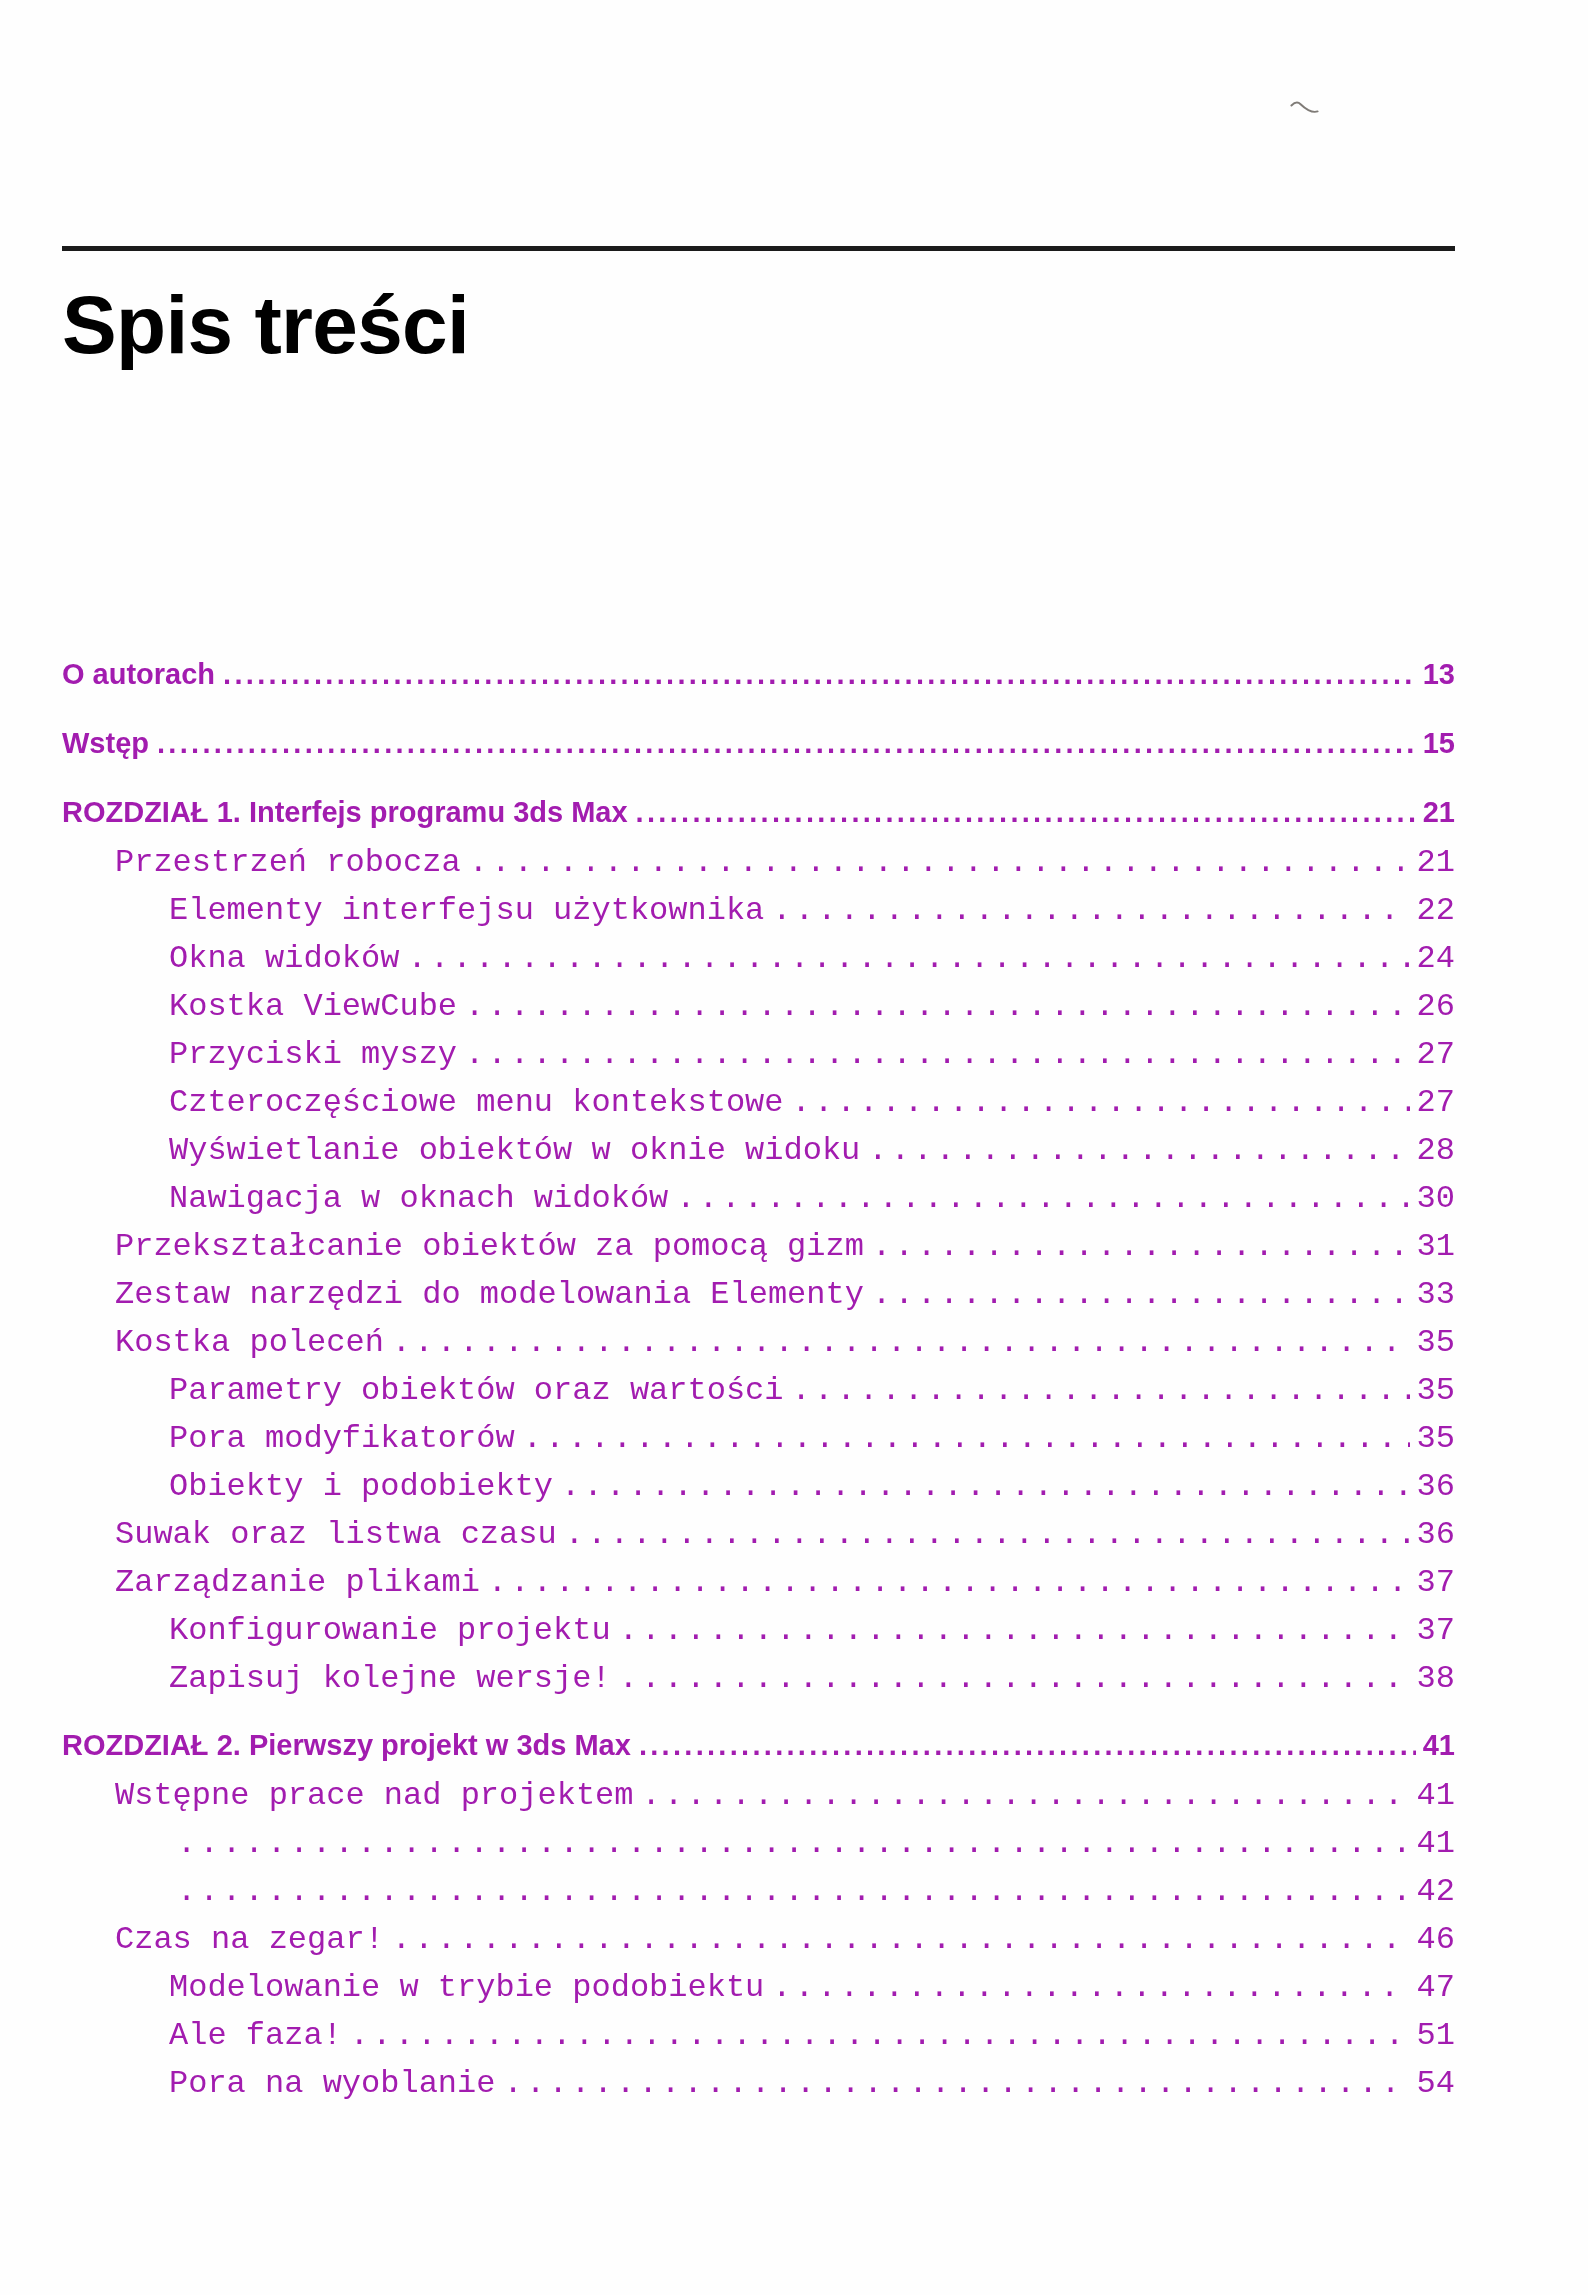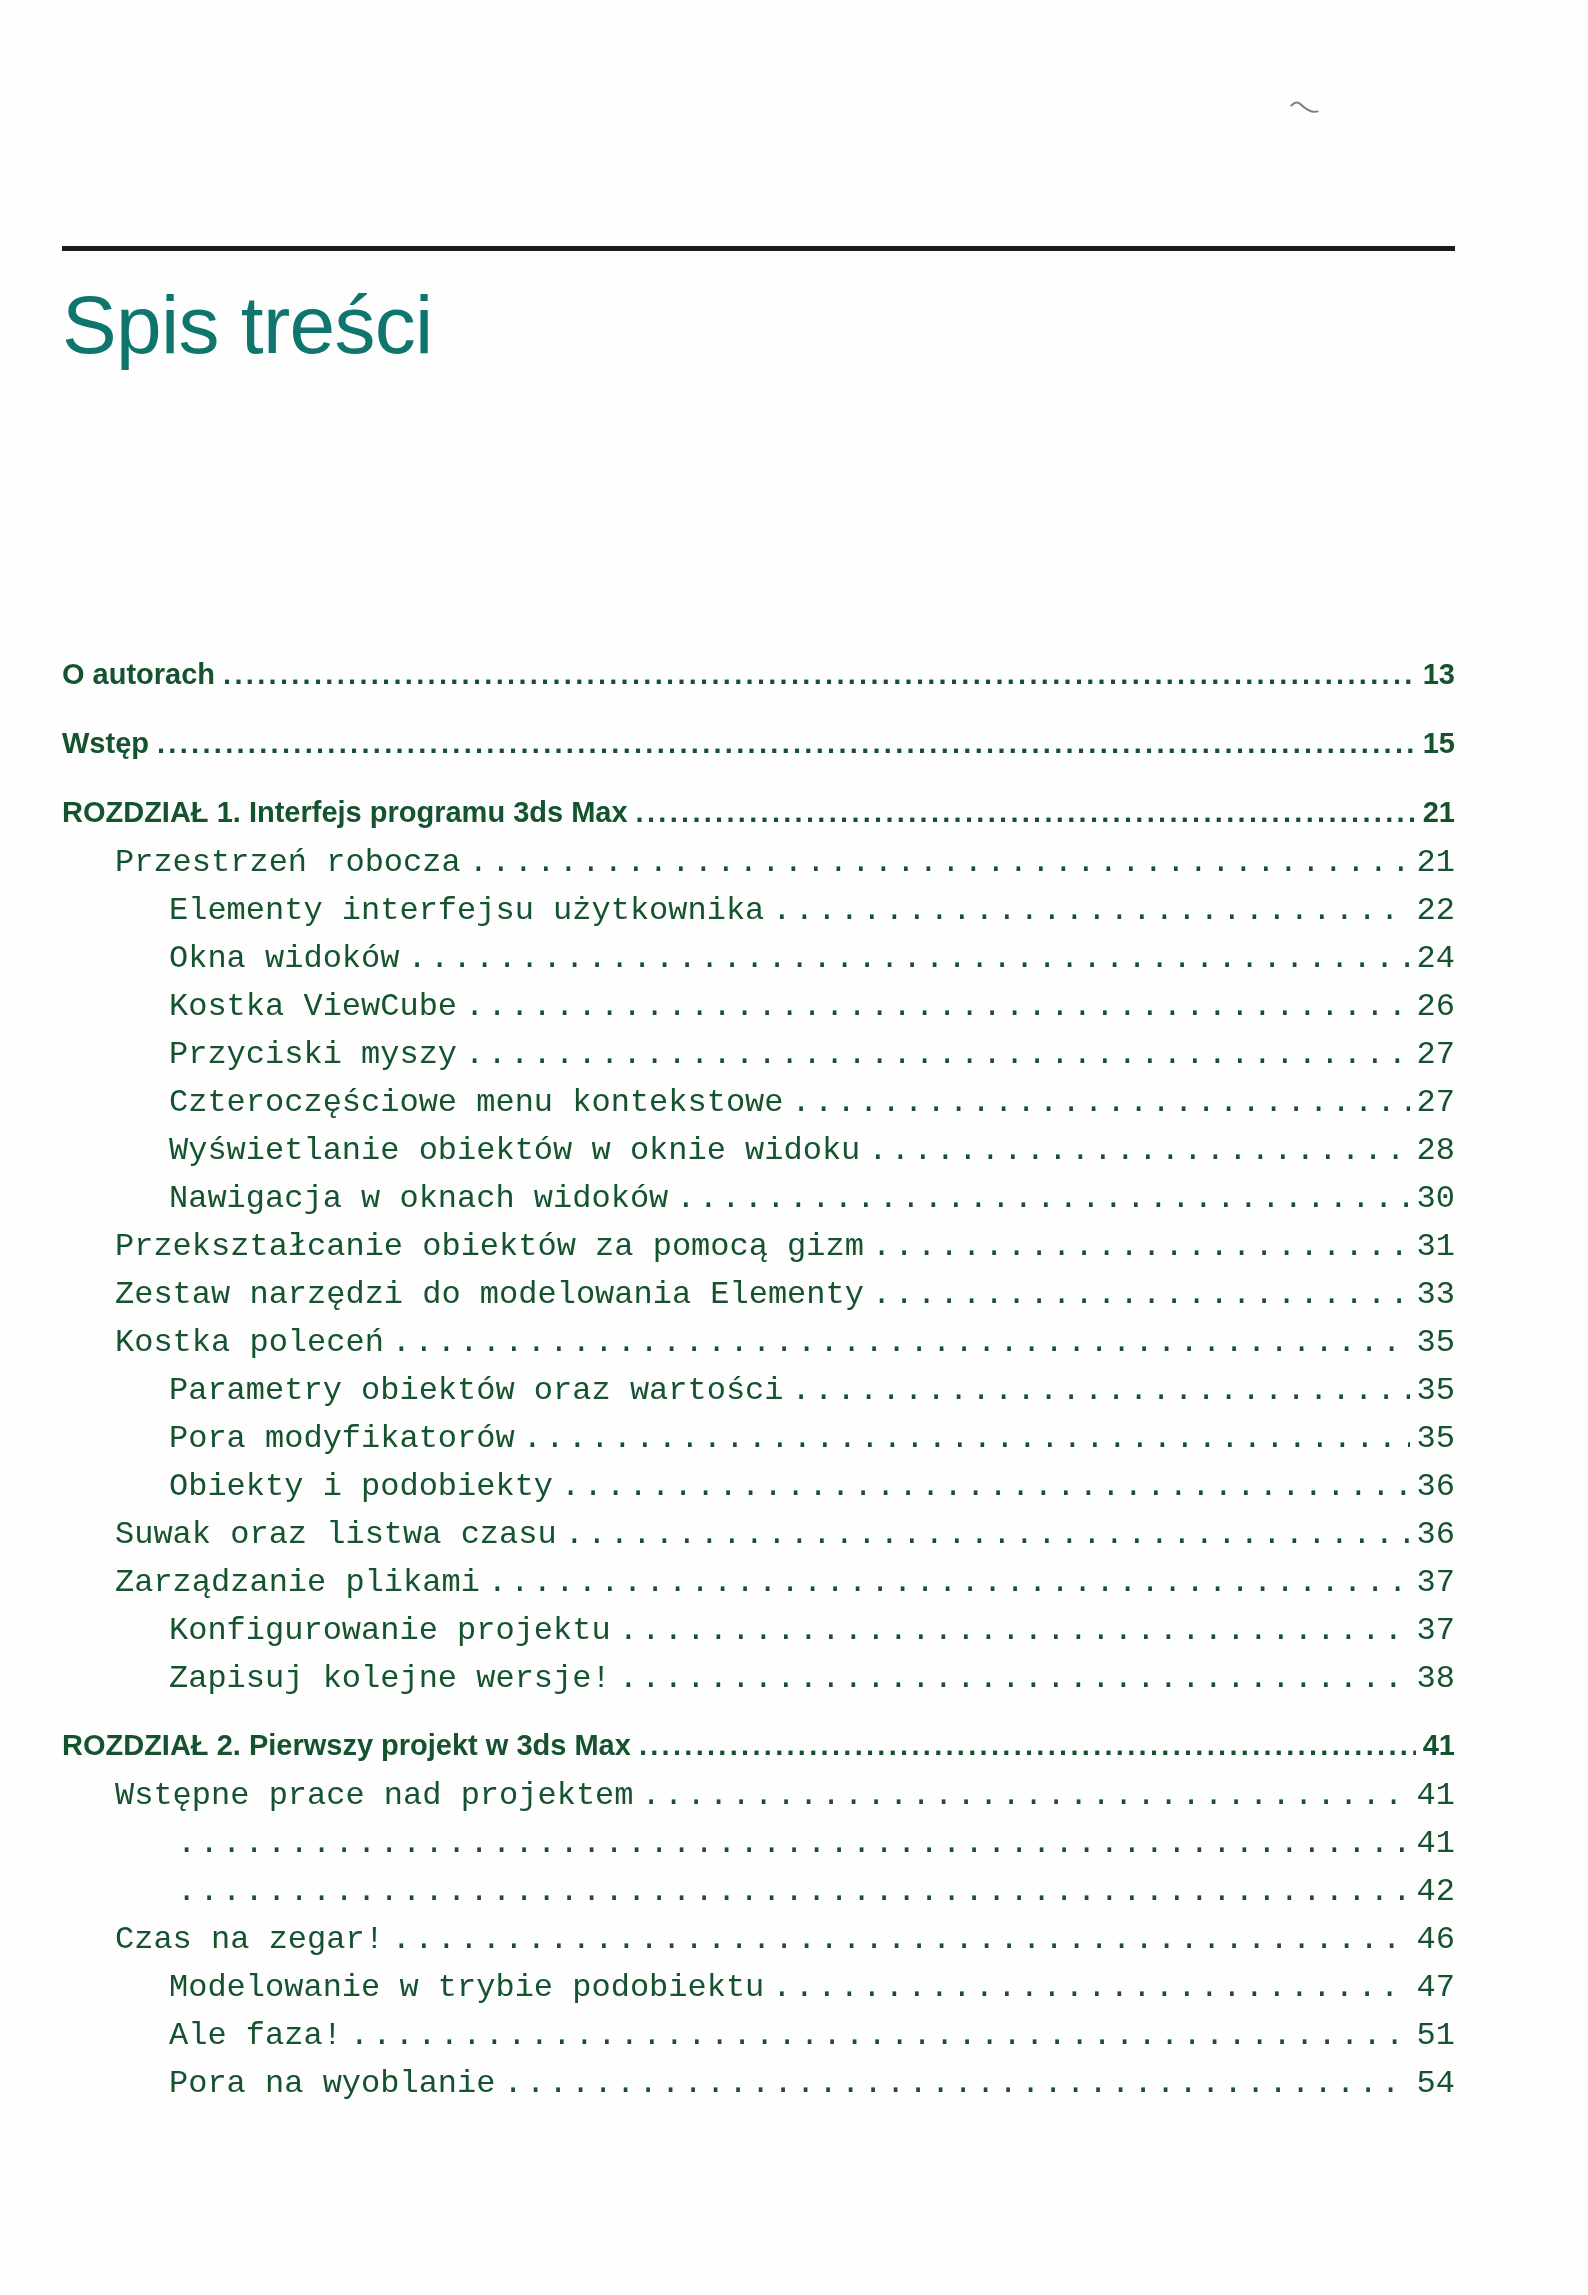--- a/index.html
+++ b/index.html
@@ -25,34 +25,34 @@
     opacity: .75;
   }
   .rule {
     margin-top: 246px;
     height: 4.6px;
     background: #1b1b1b;
   }
   h1.title {
     margin: 24px 0 0 0;
     font-family: "Liberation Sans", sans-serif;
-    font-weight: 400;
+    font-weight: 700;
     font-size: 82px;
     line-height: 99px;
     letter-spacing: -0.7px;
-    color: #0f766e;
+    color: #000000;
   }
   .toc {
     margin-top: 284px;
   }
   .toc-row {
     display: flex;
     align-items: baseline;
     height: 48px;
-    color: #14532d;
+    color: #a21caf;
   }
   .toc-row.bold {
     font-family: "Liberation Sans", sans-serif;
     font-weight: 700;
     font-size: 29px;
   }
   .toc-row.serif {
     font-family: Liberation Mono, monospace;
     font-size: 32px;
   }

